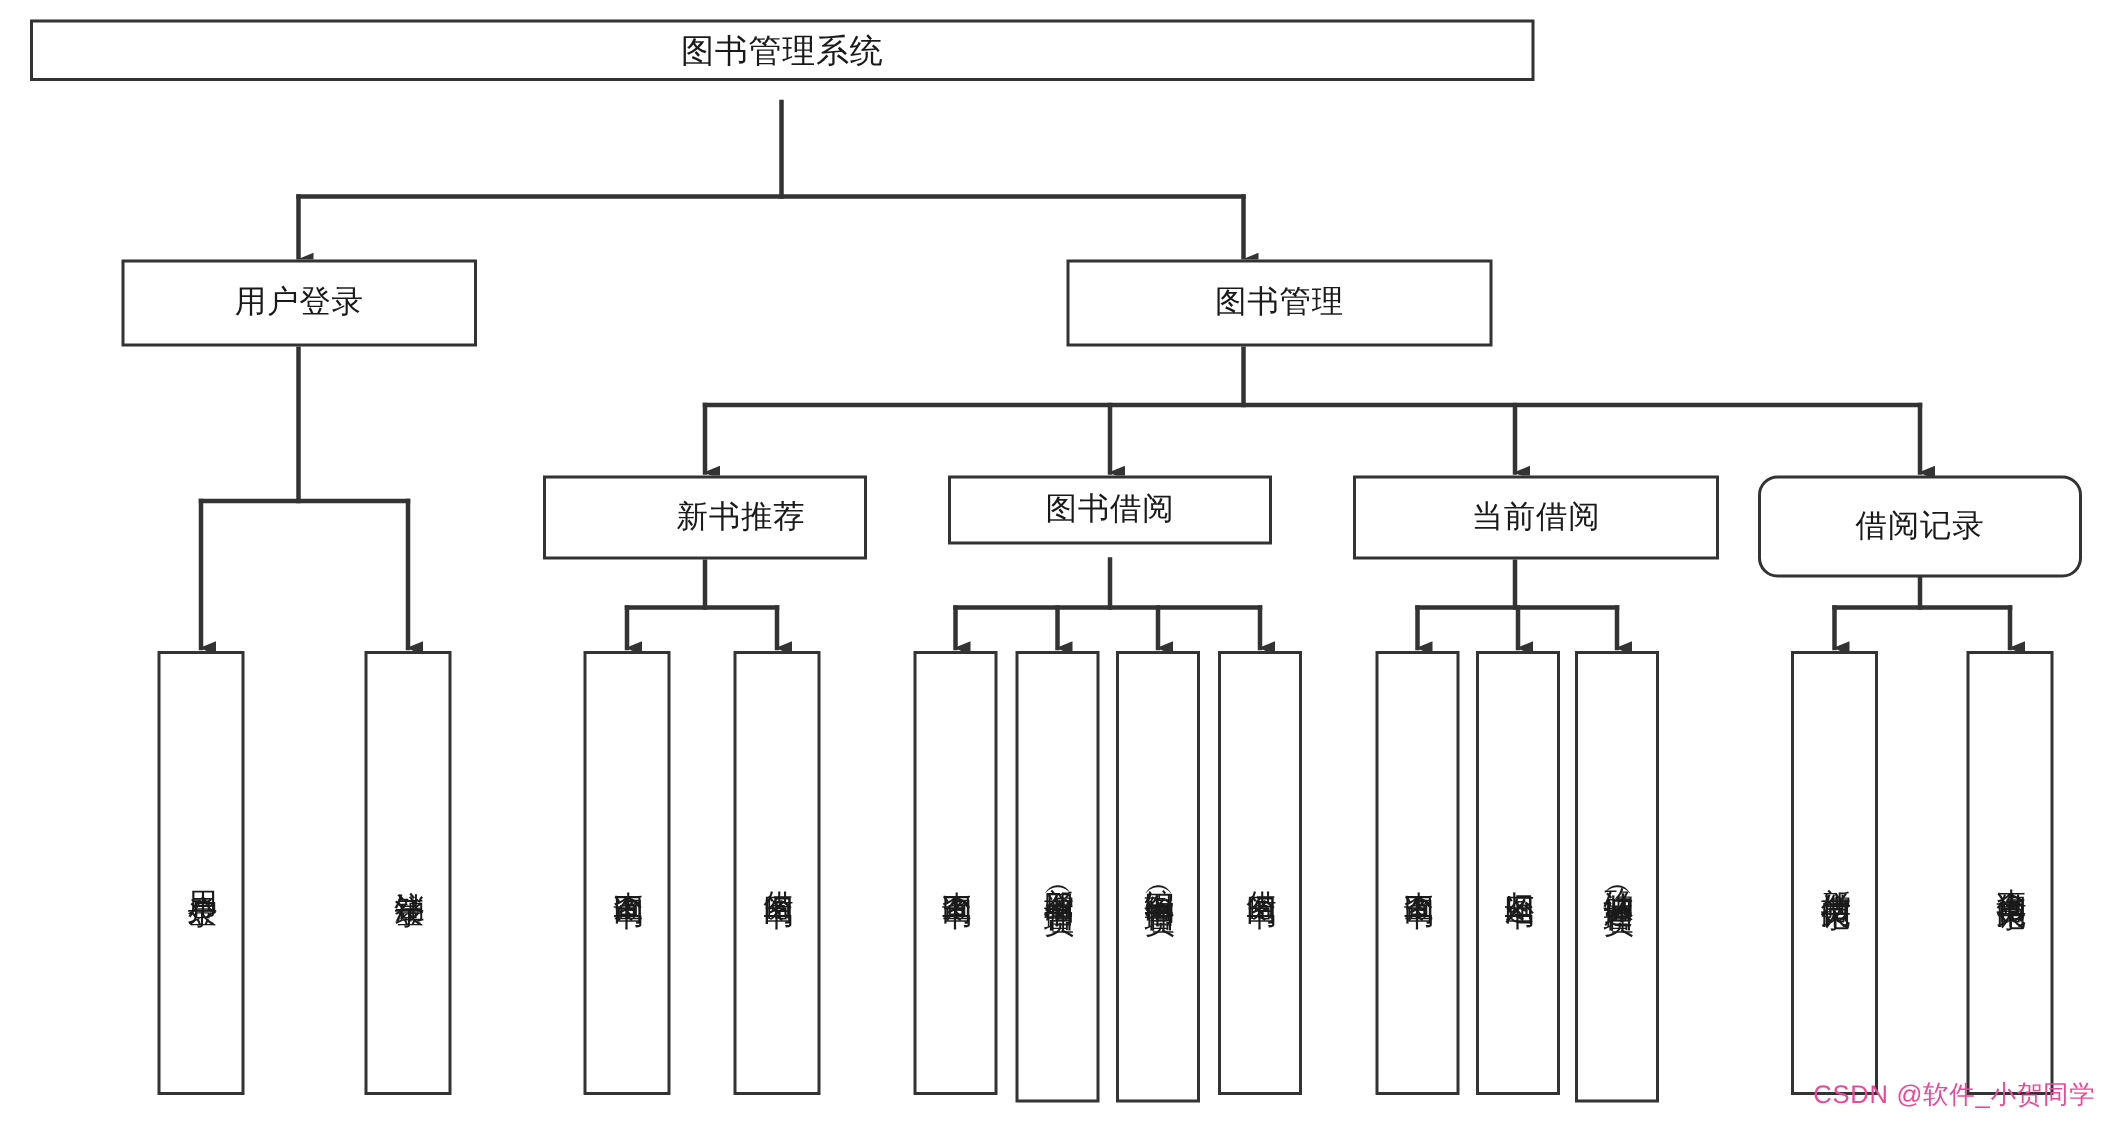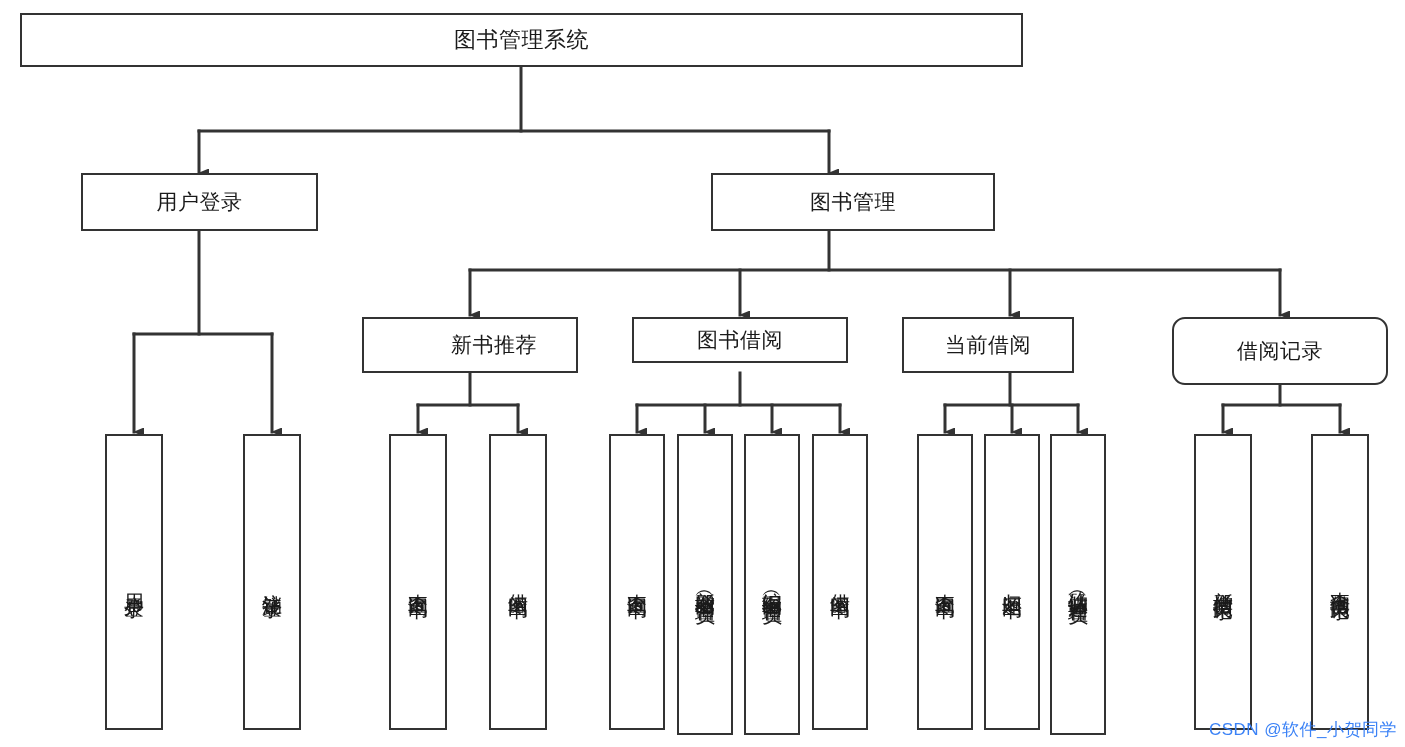--- a/index.html
+++ b/index.html
@@ -52,21 +52,21 @@
     line-height: 1.35;
     letter-spacing: 2px;
     white-space: normal;
     max-height: 100%;
   }
   #watermark {
     position: absolute;
     right: 8px;
     bottom: 6px;
     font-size: 17px;
-    color: #3b82f6;
+    color: #ec4899;
     letter-spacing: 0.5px;
     white-space: nowrap;
   }
 </style>
 </head>
 <body>
 
 <div id="canvas">
 
   <svg id="connectors" viewBox="0 0 1405 747">
@@ -105,38 +105,38 @@
         <line x1="945" y1="405" x2="945" y2="432" marker-end="url(#arrowhead)"></line>
         <line x1="1012" y1="405" x2="1012" y2="432" marker-end="url(#arrowhead)"></line>
         <line x1="1078" y1="405" x2="1078" y2="432" marker-end="url(#arrowhead)"></line>
         <line x1="1280" y1="373" x2="1280" y2="405"></line>
         <line x1="1223" y1="405" x2="1340" y2="405"></line>
         <line x1="1223" y1="405" x2="1223" y2="432" marker-end="url(#arrowhead)"></line>
         <line x1="1340" y1="405" x2="1340" y2="432" marker-end="url(#arrowhead)"></line>
       </g>
   </svg>
 
-  <div class="node root" style="left: 20px; top: 13px; width: 1003px; height: 54px;">
+  <div class="node root" style="left: 20px; top: 13px; width: 1003px; height: 41px;">
     <span class="label">图书管理系统</span>
   </div>
 
   <div class="node lvl1" style="left: 81px; top: 173px; width: 237px; height: 58px;">
     <span class="label">用户登录</span>
   </div>
   <div class="node lvl1" style="left: 711px; top: 173px; width: 284px; height: 58px;">
     <span class="label">图书管理</span>
   </div>
 
   <div class="node lvl2" style="left: 362px; top: 317px; width: 216px; height: 56px; padding-left: 48px;">
     <span class="label">新书推荐</span>
   </div>
   <div class="node lvl2" style="left: 632px; top: 317px; width: 216px; height: 46px;">
     <span class="label">图书借阅</span>
   </div>
-  <div class="node lvl2" style="left: 902px; top: 317px; width: 172px; height: 56px;">
+  <div class="node lvl2" style="left: 902px; top: 317px; width: 244px; height: 56px;">
     <span class="label">当前借阅</span>
   </div>
   <div class="node lvl2" style="left: 1172px; top: 317px; width: 216px; height: 68px; border-radius: 13px;">
     <span class="label">借阅记录</span>
   </div>
 
   <div id="leaf-container">
       <div class="node leaf" style="left: 105px; top: 434px; width: 58px; height: 296px;">
         <span class="label">用户登录</span>
       </div>

